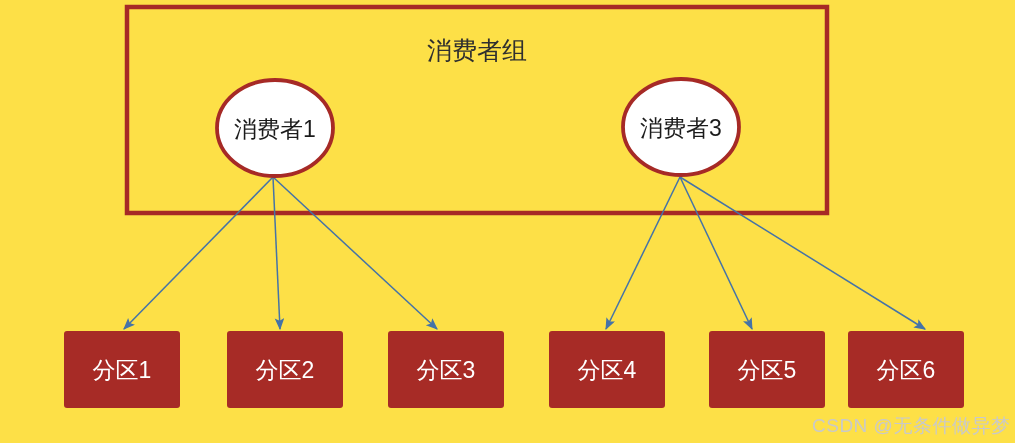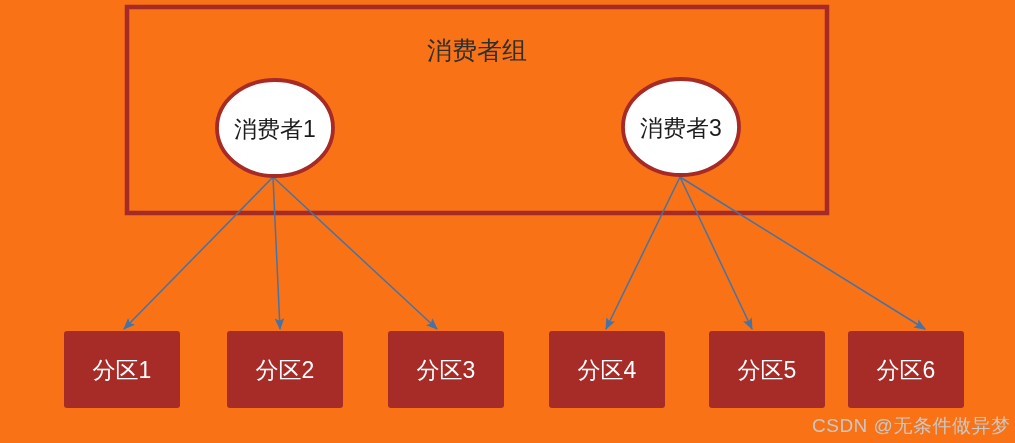--- a/index.html
+++ b/index.html
@@ -7,21 +7,21 @@
     padding: 0;
     background: #ffffff;
   }
   body {
     font-family: "Liberation Sans", "DejaVu Sans", sans-serif;
   }
   #canvas {
     position: relative;
     width: 1015px;
     height: 443px;
-    background: #f97316;
+    background: #fde047;
     overflow: hidden;
   }
   #diagram-svg {
     position: absolute;
     left: 0;
     top: 0;
     width: 1015px;
     height: 443px;
   }
   .grp-title {

